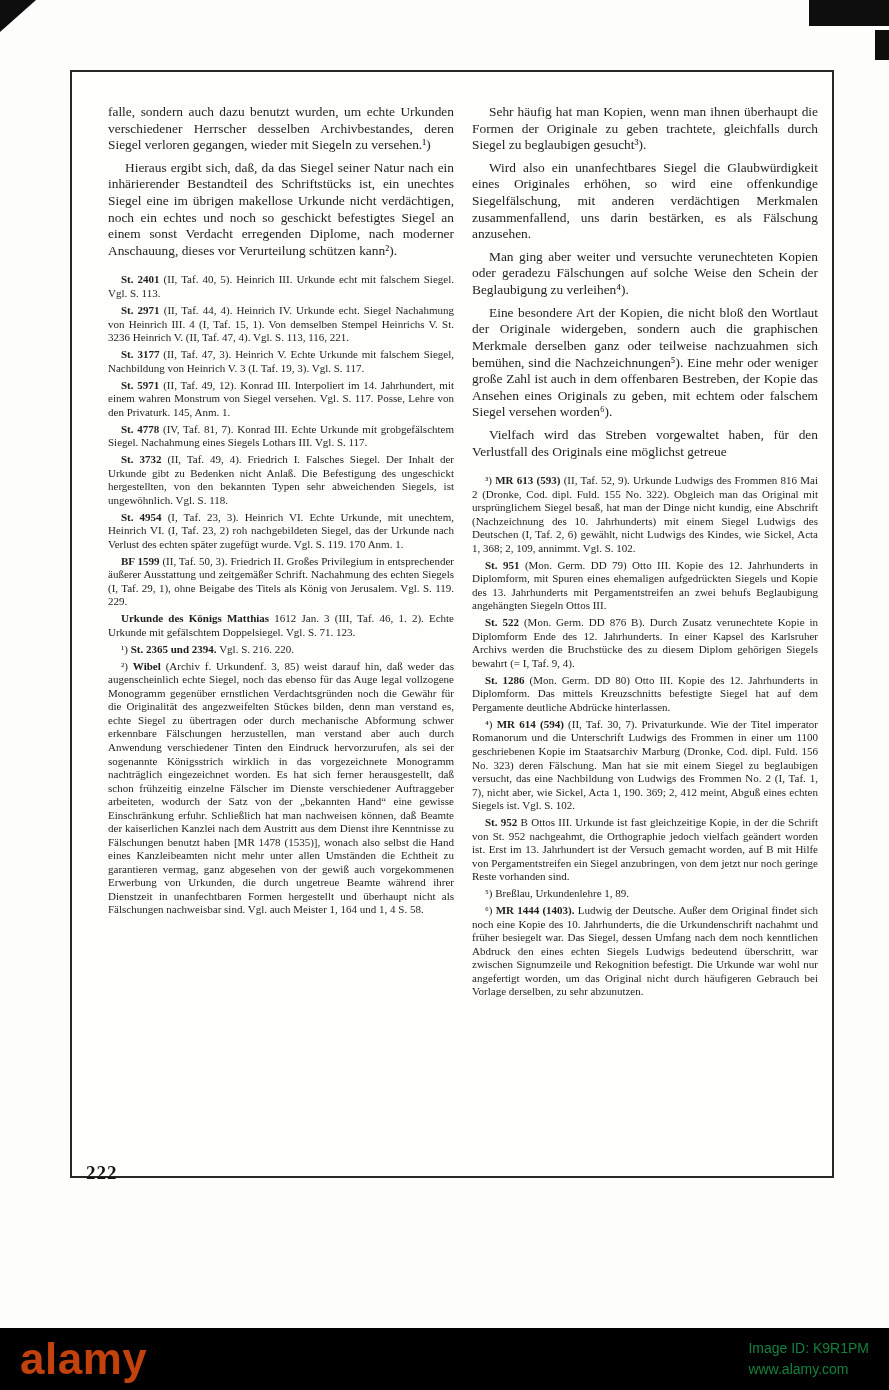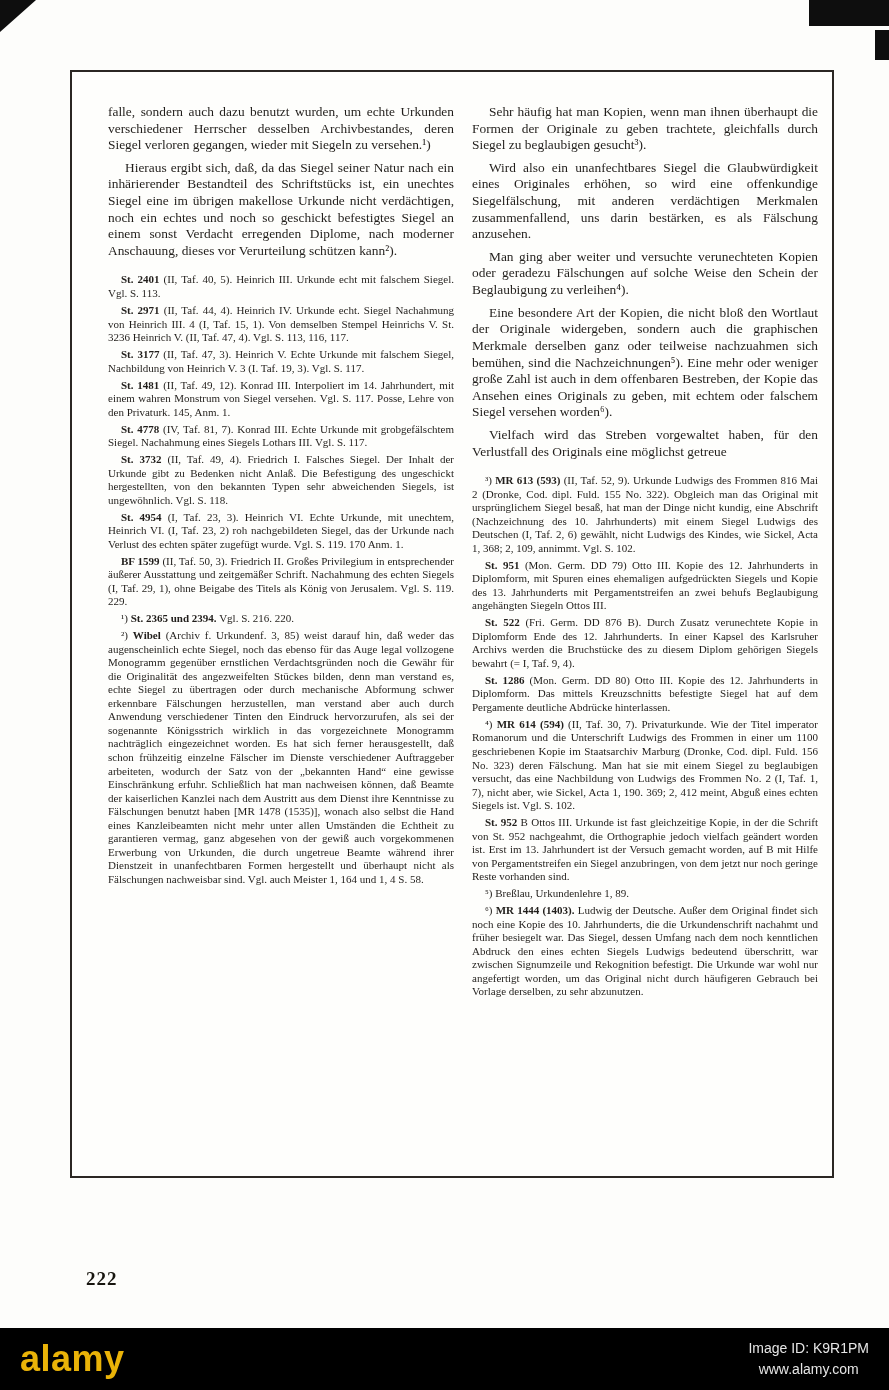--- a/index.html
+++ b/index.html
@@ -37,78 +37,79 @@
 
   .fn {
     font-size: 11px; line-height: 1.23; text-align: justify;
     text-indent: 13px; margin: 0 0 3.5px;
   }
   .fn-first { margin-top: 14px; }
   .fn-lead { font-weight: bold; }
   .fn-marker { }
 
   .page-number {
-    position: absolute; left: 86px; top: 1268px;
+    position: absolute; left: 86px; top: 1162px;
     font-weight: bold; font-size: 19px; letter-spacing: 1px; color: #17150f;
   }
 
   
   .alamy-bar {
     position: absolute; left: 0; bottom: 0; width: 100%; height: 62px;
     background: #000000; box-sizing: border-box;
     display: flex; align-items: center; justify-content: space-between;
     padding: 0 20px;
   }
   .alamy-logo {
-    color: #eab308; font-family: "Liberation Sans", sans-serif;
-    font-weight: bold; font-size: 36px; letter-spacing: 0.5px; line-height: 1;
+    color: #c2410c; font-family: "Liberation Sans", sans-serif;
+    font-weight: bold; font-size: 44px; letter-spacing: 0.5px; line-height: 1;
   }
   .alamy-meta {
-    color: #e5e5e5; text-align: center;
+    color: #15803d; text-align: left;
     font-family: "Liberation Sans", sans-serif; font-size: 14px; line-height: 1.5;
   }
 </style>
 </head>
 <body>
 
 <div class="photo">
 
   <div class="mark mark-tl"></div>
   <div class="mark mark-tr"></div>
   <div class="mark mark-r"></div>
 
   <div class="page-frame">
     <div class="columns">
 
       <div class="col">
         <p class="body no-indent">falle, sondern auch dazu benutzt wurden, um echte Urkunden verschiedener Herrscher desselben Archivbestandes, deren Siegel verloren gegangen, wieder mit Siegeln zu versehen.¹)</p>
         <p class="body">Hieraus ergibt sich, daß, da das Siegel seiner Natur nach ein inhärierender Bestandteil des Schriftstücks ist, ein unechtes Siegel eine im übrigen makellose Urkunde nicht verdächtigen, noch ein echtes und noch so geschickt befestigtes Siegel an einem sonst Verdacht erregenden Diplome, nach moderner Anschauung, dieses vor Verurteilung schützen kann²).</p>
 
         <p class="fn fn-first"><span class="fn-marker"></span> <span class="fn-lead">St. 2401</span> <span class="fn-text">(II, Taf. 40, 5). Heinrich III. Urkunde echt mit falschem Siegel. Vgl. S. 113.</span></p>
-        <p class="fn"><span class="fn-marker"></span> <span class="fn-lead">St. 2971</span> <span class="fn-text">(II, Taf. 44, 4). Heinrich IV. Urkunde echt. Siegel Nachahmung von Heinrich III. 4 (I, Taf. 15, 1). Von demselben Stempel Heinrichs V. St. 3236 Heinrich V. (II, Taf. 47, 4). Vgl. S. 113, 116, 117.</span></p>
+        <p class="fn"><span class="fn-marker"></span> <span class="fn-lead">St. 2971</span> <span class="fn-text">(II, Taf. 44, 4). Heinrich IV. Urkunde echt. Siegel Nachahmung von Heinrich III. 4 (I, Taf. 15, 1). Von demselben Stempel Heinrichs V. St. 3236 Heinrich V. (II, Taf. 47, 4). Vgl. S. 113, 116, 221.</span></p>
         <p class="fn"><span class="fn-marker"></span> <span class="fn-lead">St. 3177</span> <span class="fn-text">(II, Taf. 47, 3). Heinrich V. Echte Urkunde mit falschem Siegel, Nachbildung von Heinrich V. 3 (I. Taf. 19, 3). Vgl. S. 117.</span></p>
-        <p class="fn"><span class="fn-marker"></span> <span class="fn-lead">St. 1481</span> <span class="fn-text">(II, Taf. 49, 12). Konrad III. Interpoliert im 14. Jahrhundert, mit einem wahren Monstrum von Siegel versehen. Vgl. S. 117. Posse, Lehre von den Privaturk. 145, Anm. 1.</span></p>
+        <p class="fn"><span class="fn-marker"></span> <span class="fn-lead">St. 5971</span> <span class="fn-text">(II, Taf. 49, 12). Konrad III. Interpoliert im 14. Jahrhundert, mit einem wahren Monstrum von Siegel versehen. Vgl. S. 117. Posse, Lehre von den Privaturk. 145, Anm. 1.</span></p>
         <p class="fn"><span class="fn-marker"></span> <span class="fn-lead">St. 4778</span> <span class="fn-text">(IV, Taf. 81, 7). Konrad III. Echte Urkunde mit grobgefälschtem Siegel. Nachahmung eines Siegels Lothars III. Vgl. S. 117.</span></p>
         <p class="fn"><span class="fn-marker"></span> <span class="fn-lead">St. 3732</span> <span class="fn-text">(II, Taf. 49, 4). Friedrich I. Falsches Siegel. Der Inhalt der Urkunde gibt zu Bedenken nicht Anlaß. Die Befestigung des ungeschickt hergestellten, von den bekannten Typen sehr abweichenden Siegels, ist ungewöhnlich. Vgl. S. 118.</span></p>
         <p class="fn"><span class="fn-marker"></span> <span class="fn-lead">St. 4954</span> <span class="fn-text">(I, Taf. 23, 3). Heinrich VI. Echte Urkunde, mit unechtem, Heinrich VI. (I, Taf. 23, 2) roh nachgebildeten Siegel, das der Urkunde nach Verlust des echten später zugefügt wurde. Vgl. S. 119. 170 Anm. 1.</span></p>
         <p class="fn"><span class="fn-marker"></span> <span class="fn-lead">BF 1599</span> <span class="fn-text">(II, Taf. 50, 3). Friedrich II. Großes Privilegium in entsprechender äußerer Ausstattung und zeitgemäßer Schrift. Nachahmung des echten Siegels (I, Taf. 29, 1), ohne Beigabe des Titels als König von Jerusalem. Vgl. S. 119. 229.</span></p>
+        <p class="fn"><span class="fn-marker"></span> <span class="fn-lead">Urkunde des Königs Matthias</span> <span class="fn-text">1612 Jan. 3 (III, Taf. 46, 1. 2). Echte Urkunde mit gefälschtem Doppelsiegel. Vgl. S. 71. 123.</span></p>
         <p class="fn"><span class="fn-marker">¹)</span> <span class="fn-lead">St. 2365 und 2394.</span> <span class="fn-text">Vgl. S. 216. 220.</span></p>
         <p class="fn"><span class="fn-marker">²)</span> <span class="fn-lead">Wibel</span> <span class="fn-text">(Archiv f. Urkundenf. 3, 85) weist darauf hin, daß weder das augenscheinlich echte Siegel, noch das ebenso für das Auge legal vollzogene Monogramm gegenüber ernstlichen Verdachtsgründen noch die Gewähr für die Originalität des angezweifelten Stückes bilden, denn man verstand es, echte Siegel zu übertragen oder durch mechanische Abformung schwer erkennbare Fälschungen herzustellen, man verstand aber auch durch Anwendung verschiedener Tinten den Eindruck hervorzurufen, als sei der sogenannte Königsstrich wirklich in das vorgezeichnete Monogramm nachträglich eingezeichnet worden. Es hat sich ferner herausgestellt, daß schon frühzeitig einzelne Fälscher im Dienste verschiedener Auftraggeber arbeiteten, wodurch der Satz von der „bekannten Hand“ eine gewisse Einschränkung erfuhr. Schließlich hat man nachweisen können, daß Beamte der kaiserlichen Kanzlei nach dem Austritt aus dem Dienst ihre Kenntnisse zu Fälschungen benutzt haben [MR 1478 (1535)], wonach also selbst die Hand eines Kanzleibeamten nicht mehr unter allen Umständen die Echtheit zu garantieren vermag, ganz abgesehen von der gewiß auch vorgekommenen Erwerbung von Urkunden, die durch ungetreue Beamte während ihrer Dienstzeit in unanfechtbaren Formen hergestellt und überhaupt nicht als Fälschungen nachweisbar sind. Vgl. auch Meister 1, 164 und 1, 4 S. 58.</span></p>
       </div>
 
       <div class="col">
         <p class="body">Sehr häufig hat man Kopien, wenn man ihnen überhaupt die Formen der Originale zu geben trachtete, gleichfalls durch Siegel zu beglaubigen gesucht³).</p>
         <p class="body">Wird also ein unanfechtbares Siegel die Glaubwürdigkeit eines Originales erhöhen, so wird eine offenkundige Siegelfälschung, mit anderen verdächtigen Merkmalen zusammenfallend, uns darin bestärken, es als Fälschung anzusehen.</p>
         <p class="body">Man ging aber weiter und versuchte verunechteten Kopien oder geradezu Fälschungen auf solche Weise den Schein der Beglaubigung zu verleihen⁴).</p>
         <p class="body">Eine besondere Art der Kopien, die nicht bloß den Wortlaut der Originale widergeben, sondern auch die graphischen Merkmale derselben ganz oder teilweise nachzuahmen sich bemühen, sind die Nachzeichnungen⁵). Eine mehr oder weniger große Zahl ist auch in dem offenbaren Bestreben, der Kopie das Ansehen eines Originals zu geben, mit echtem oder falschem Siegel versehen worden⁶).</p>
         <p class="body">Vielfach wird das Streben vorgewaltet haben, für den Verlustfall des Originals eine möglichst getreue</p>
 
         <p class="fn fn-first"><span class="fn-marker">³)</span> <span class="fn-lead">MR 613 (593)</span> <span class="fn-text">(II, Taf. 52, 9). Urkunde Ludwigs des Frommen 816 Mai 2 (Dronke, Cod. dipl. Fuld. 155 No. 322). Obgleich man das Original mit ursprünglichem Siegel besaß, hat man der Dinge nicht kundig, eine Abschrift (Nachzeichnung des 10. Jahrhunderts) mit einem Siegel Ludwigs des Deutschen (I, Taf. 2, 6) gewählt, nicht Ludwigs des Kindes, wie Sickel, Acta 1, 368; 2, 109, annimmt. Vgl. S. 102.</span></p>
         <p class="fn"><span class="fn-marker"></span> <span class="fn-lead">St. 951</span> <span class="fn-text">(Mon. Germ. DD 79) Otto III. Kopie des 12. Jahrhunderts in Diplomform, mit Spuren eines ehemaligen aufgedrückten Siegels und Kopie des 13. Jahrhunderts mit Pergamentstreifen an zwei behufs Beglaubigung angehängten Siegeln Ottos III.</span></p>
-        <p class="fn"><span class="fn-marker"></span> <span class="fn-lead">St. 522</span> <span class="fn-text">(Fri. Germ. DD 876 B). Durch Zusatz verunechtete Kopie in Diplomform Ende des 12. Jahrhunderts. In einer Kapsel des Karlsruher Archivs werden die Bruchstücke des zu diesem Diplom gehörigen Siegels bewahrt (= I, Taf. 9, 4).</span></p>
+        <p class="fn"><span class="fn-marker"></span> <span class="fn-lead">St. 522</span> <span class="fn-text">(Mon. Germ. DD 876 B). Durch Zusatz verunechtete Kopie in Diplomform Ende des 12. Jahrhunderts. In einer Kapsel des Karlsruher Archivs werden die Bruchstücke des zu diesem Diplom gehörigen Siegels bewahrt (= I, Taf. 9, 4).</span></p>
         <p class="fn"><span class="fn-marker"></span> <span class="fn-lead">St. 1286</span> <span class="fn-text">(Mon. Germ. DD 80) Otto III. Kopie des 12. Jahrhunderts in Diplomform. Das mittels Kreuzschnitts befestigte Siegel hat auf dem Pergamente deutliche Abdrücke hinterlassen.</span></p>
         <p class="fn"><span class="fn-marker">⁴)</span> <span class="fn-lead">MR 614 (594)</span> <span class="fn-text">(II, Taf. 30, 7). Privaturkunde. Wie der Titel imperator Romanorum und die Unterschrift Ludwigs des Frommen in einer um 1100 geschriebenen Kopie im Staatsarchiv Marburg (Dronke, Cod. dipl. Fuld. 156 No. 323) deren Fälschung. Man hat sie mit einem Siegel zu beglaubigen versucht, das eine Nachbildung von Ludwigs des Frommen No. 2 (I, Taf. 1, 7), nicht aber, wie Sickel, Acta 1, 190. 369; 2, 412 meint, Abguß eines echten Siegels ist. Vgl. S. 102.</span></p>
         <p class="fn"><span class="fn-marker"></span> <span class="fn-lead">St. 952</span> <span class="fn-text">B Ottos III. Urkunde ist fast gleichzeitige Kopie, in der die Schrift von St. 952 nachgeahmt, die Orthographie jedoch vielfach geändert worden ist. Erst im 13. Jahrhundert ist der Versuch gemacht worden, auf B mit Hilfe von Pergamentstreifen ein Siegel anzubringen, von dem jetzt nur noch geringe Reste vorhanden sind.</span></p>
         <p class="fn"><span class="fn-marker">⁵)</span> <span class="fn-lead"></span> <span class="fn-text">Breßlau, Urkundenlehre 1, 89.</span></p>
         <p class="fn"><span class="fn-marker">⁶)</span> <span class="fn-lead">MR 1444 (1403).</span> <span class="fn-text">Ludwig der Deutsche. Außer dem Original findet sich noch eine Kopie des 10. Jahrhunderts, die die Urkundenschrift nachahmt und früher besiegelt war. Das Siegel, dessen Umfang nach dem noch kenntlichen Abdruck den eines echten Siegels Ludwigs bedeutend überschritt, war zwischen Signumzeile und Rekognition befestigt. Die Urkunde war wohl nur angefertigt worden, um das Original nicht durch häufigeren Gebrauch bei Vorlage derselben, zu sehr abzunutzen.</span></p>
       </div>
 
     </div>
   </div>
 

